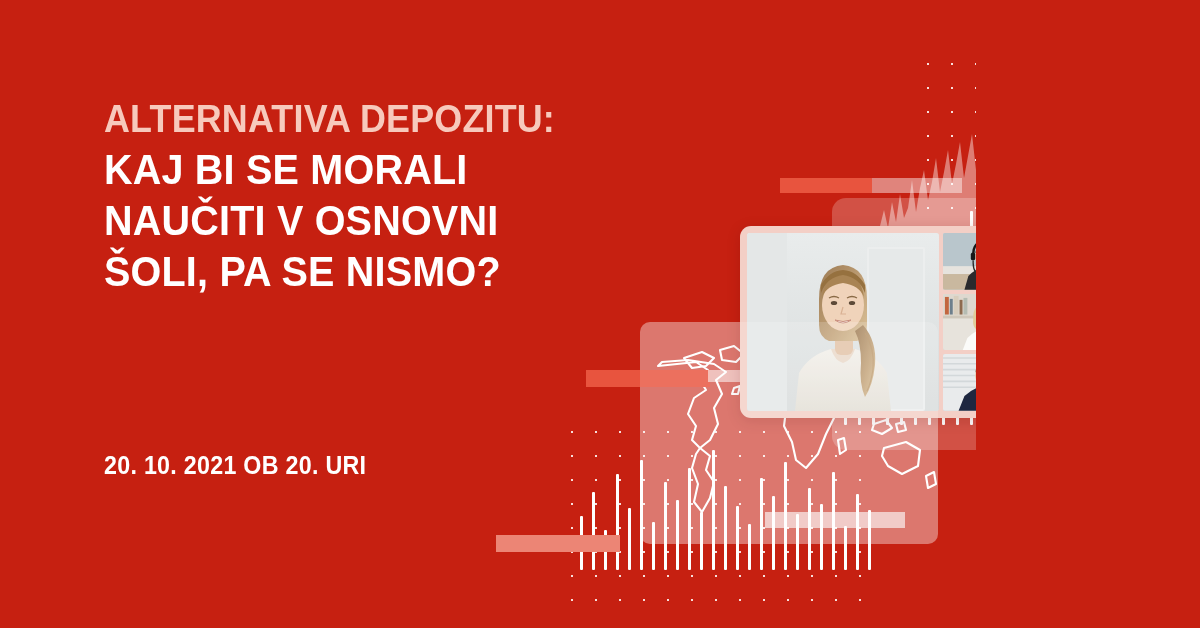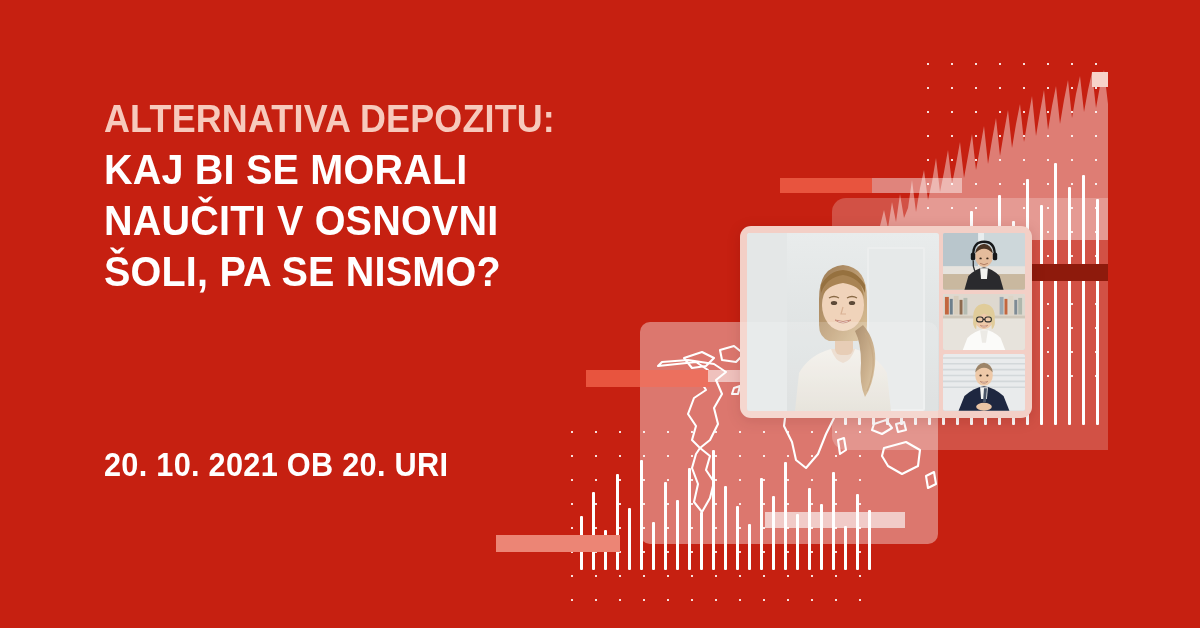--- a/index.html
+++ b/index.html
@@ -1,21 +1,21 @@
 <!DOCTYPE html>
 <html><head>
 <meta charset="utf-8">
 <style>
   html,body{margin:0;padding:0;}
   body{
     width:1200px;height:628px;overflow:hidden;
     font-family:"Liberation Sans","DejaVu Sans",sans-serif;
     background:#C62011;
   }
-  .banner{position:relative;width:1108px;height:628px;overflow:hidden;background:#C62011;}
+  .banner{position:relative;width:976px;height:628px;overflow:hidden;background:#C62011;}
 
   
   .graphic{position:absolute;inset:0;overflow:hidden;}
 
   .panel{position:absolute;background:rgba(255,255,255,0.22);}
   .panel.top{left:832px;top:198px;width:368px;height:252px;border-radius:14px 0 0 14px;}
   .panel.map{left:640px;top:322px;width:298px;height:222px;border-radius:10px;background:rgba(255,255,255,0.27);}
 
   .dots{position:absolute;
     background-image:radial-gradient(rgba(255,255,255,0.85) 1.2px, transparent 1.3px);
@@ -67,21 +67,21 @@
   .headline{
     color:#FFFFFF;font-size:43px;line-height:51px;font-weight:700;margin:0;
     letter-spacing:0.2px;transform:scaleX(0.92);transform-origin:left center;}
   .headline .ln{display:block;white-space:nowrap;}
 
   .cta{position:absolute;left:104px;top:432px;}
   .badge{display:inline-block;background:#FFFFFF;color:#C62011;
     font-size:33px;line-height:38px;font-weight:700;padding:4px 10px 5px 10px;
     letter-spacing:0.3px;}
   .badge span{display:block;transform:scaleX(0.93);transform-origin:left center;white-space:nowrap;}
-  .datetime{margin-top:14px;color:#FFFFFF;font-size:33px;line-height:38px;font-weight:700;
+  .datetime{margin-top:14px;color:#FFFFFF;font-size:25px;line-height:38px;font-weight:700;
     letter-spacing:0.3px;}
   .datetime span{display:block;transform:scaleX(0.93);transform-origin:left center;white-space:nowrap;}
 </style>
 </head>
 <body>
 
 <div class="banner">
 
   <div class="graphic">
 

